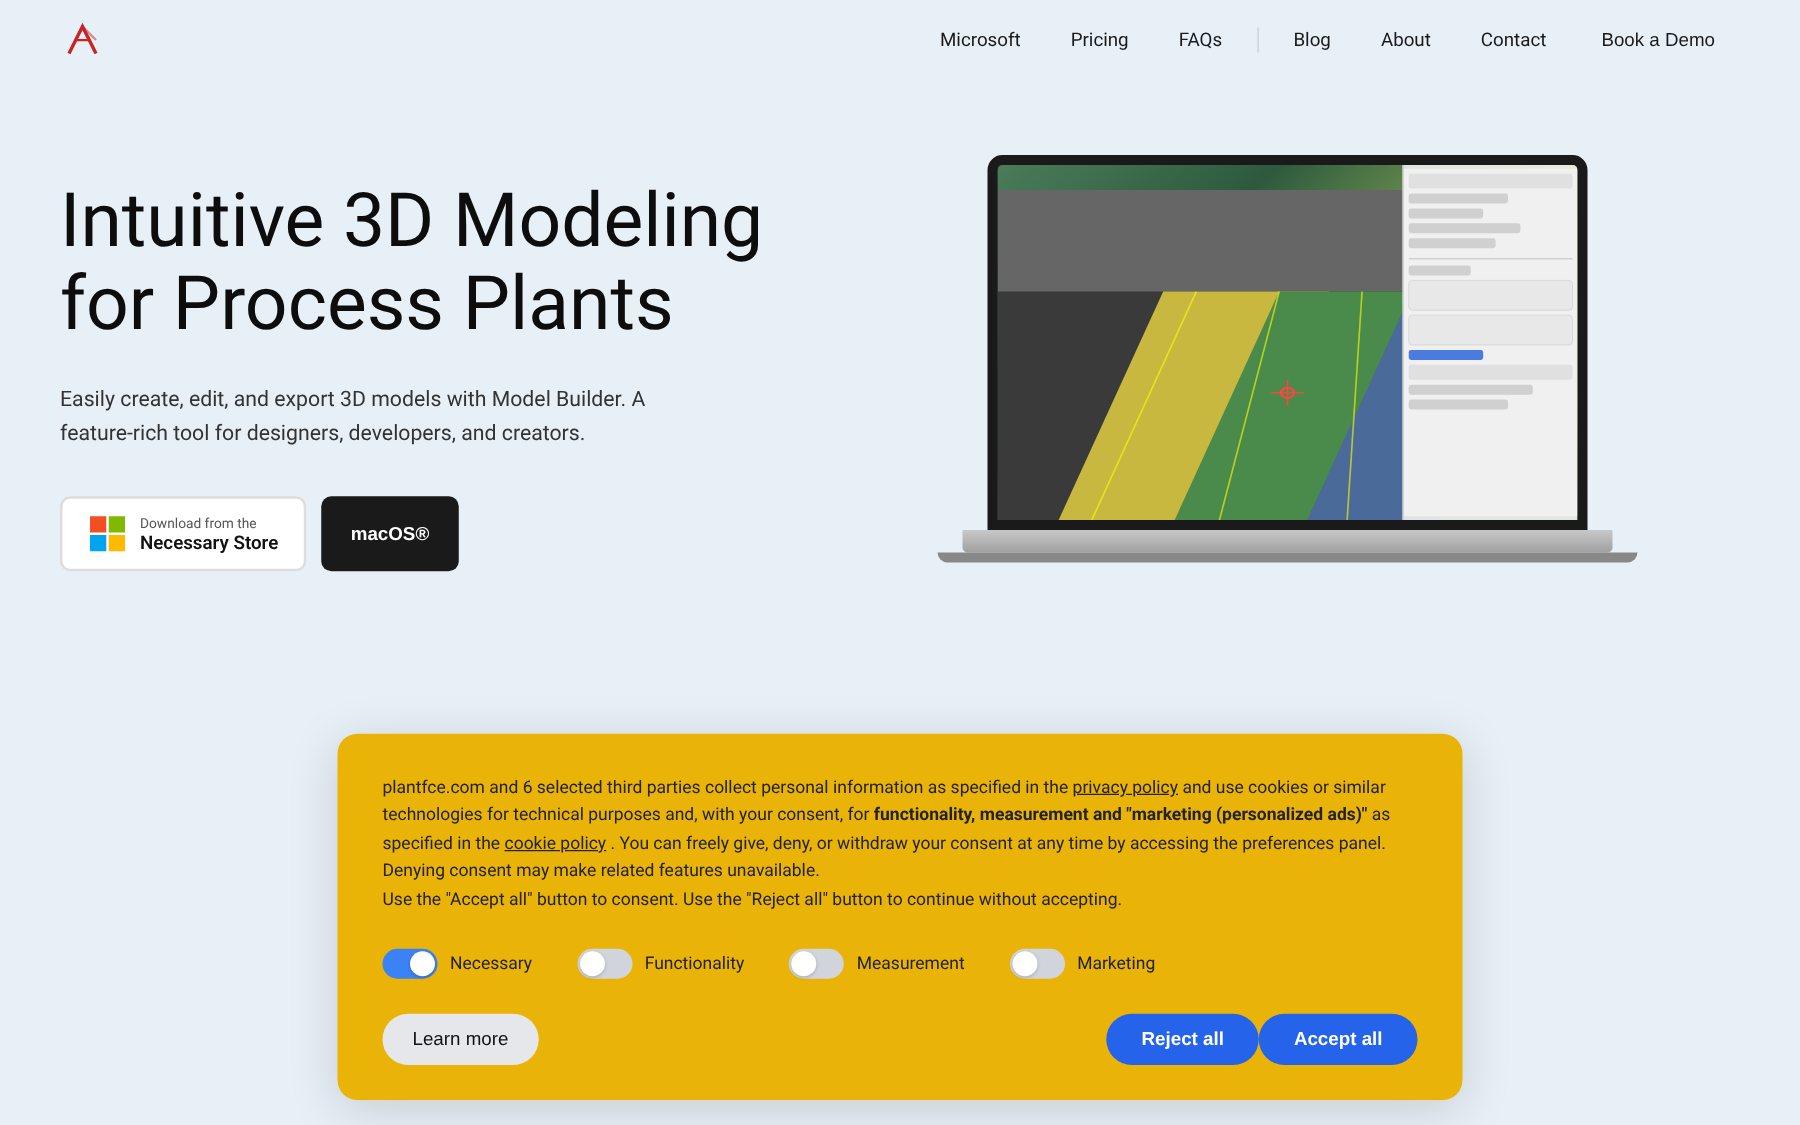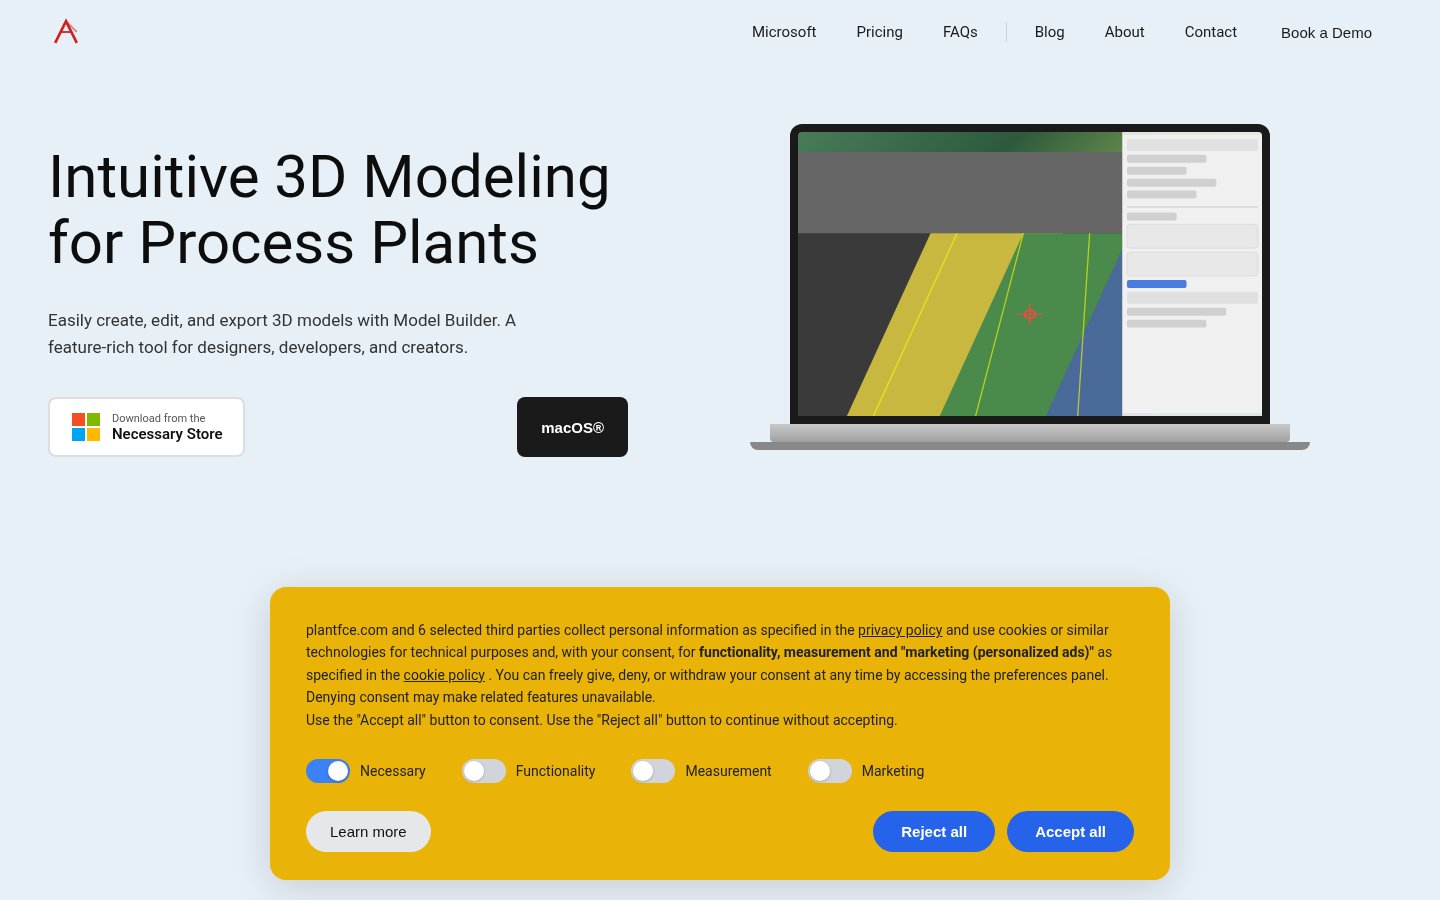--- a/index.html
+++ b/index.html
@@ -82,21 +82,20 @@
       color: #333;
       line-height: 1.6;
       margin-bottom: 36px;
       max-width: 480px;
       margin-top: 31px;
     }
     .hero-buttons {
       display: flex;
       gap: 12px;
       flex-wrap: wrap;
-      justify-content: space-between;
     }
     .btn-microsoft {
       display: flex;
       align-items: center;
       gap: 10px;
       padding: 12px 20px;
       background: #fff;
       border: 2px solid #ddd;
       border-radius: 8px;
       cursor: pointer;
@@ -281,21 +280,20 @@
       background: #e5e7eb;
       border: none;
       border-radius: 24px;
       font-size: 15px;
       font-weight: 500;
       color: #111;
       cursor: pointer;
     }
     .cookie-action-btns {
       display: flex;
-      gap: 12px;
     }
     .btn-reject {
       padding: 12px 28px;
       background: #2563eb;
       color: #fff;
       border: none;
       border-radius: 24px;
       font-size: 15px;
       font-weight: 600;
       cursor: pointer;

